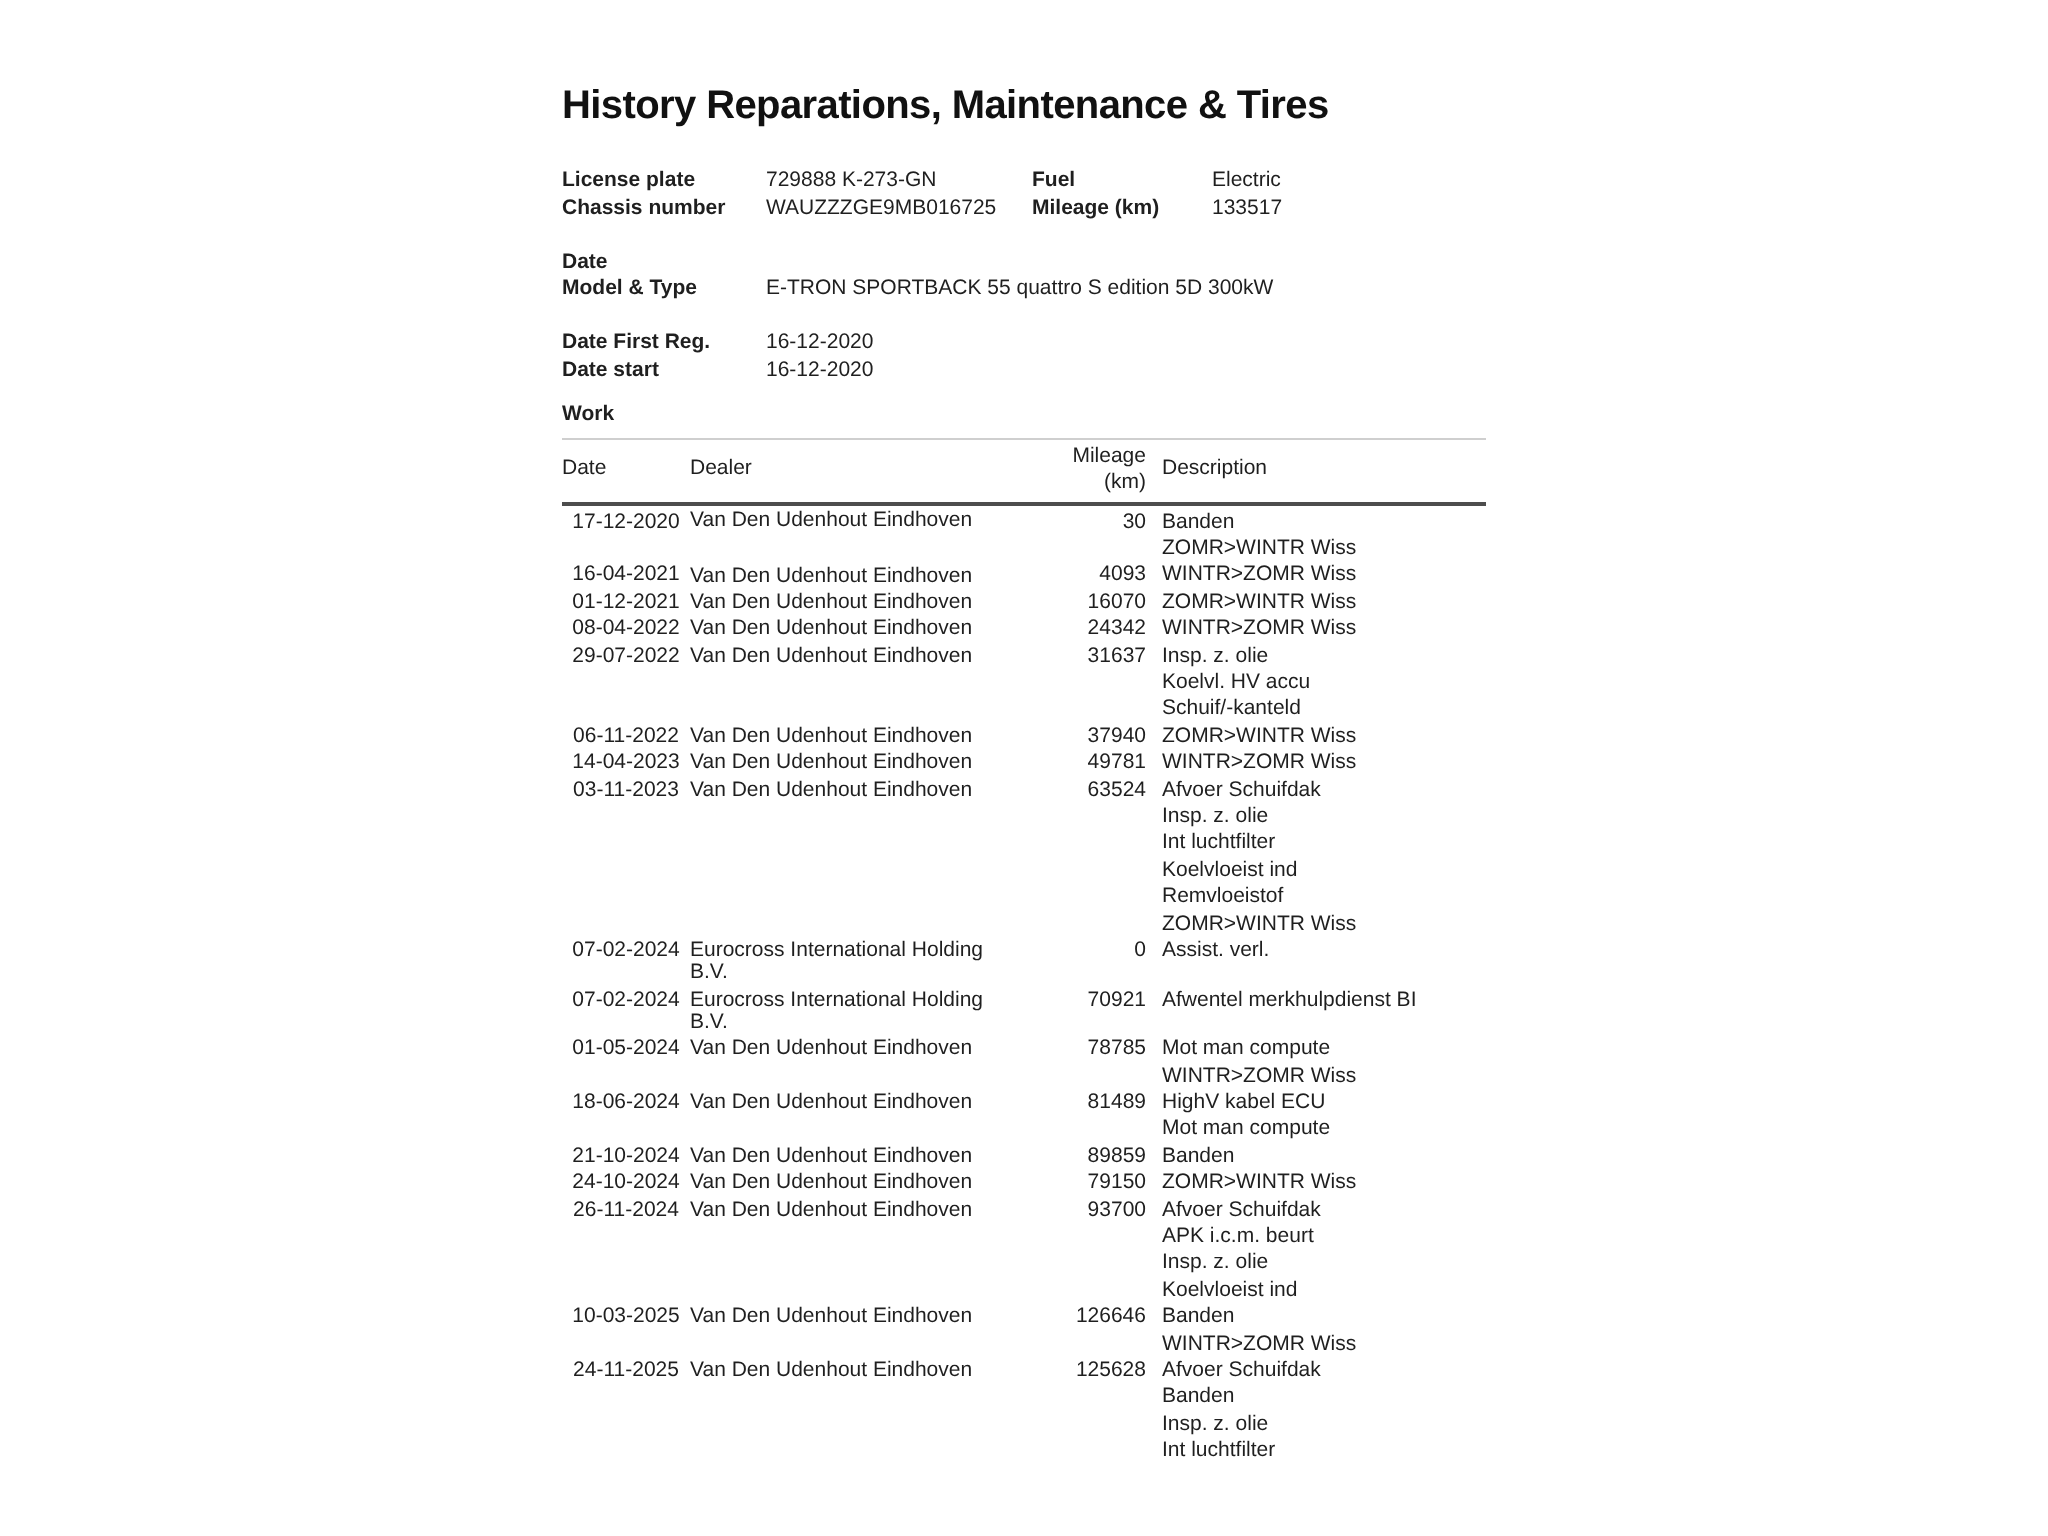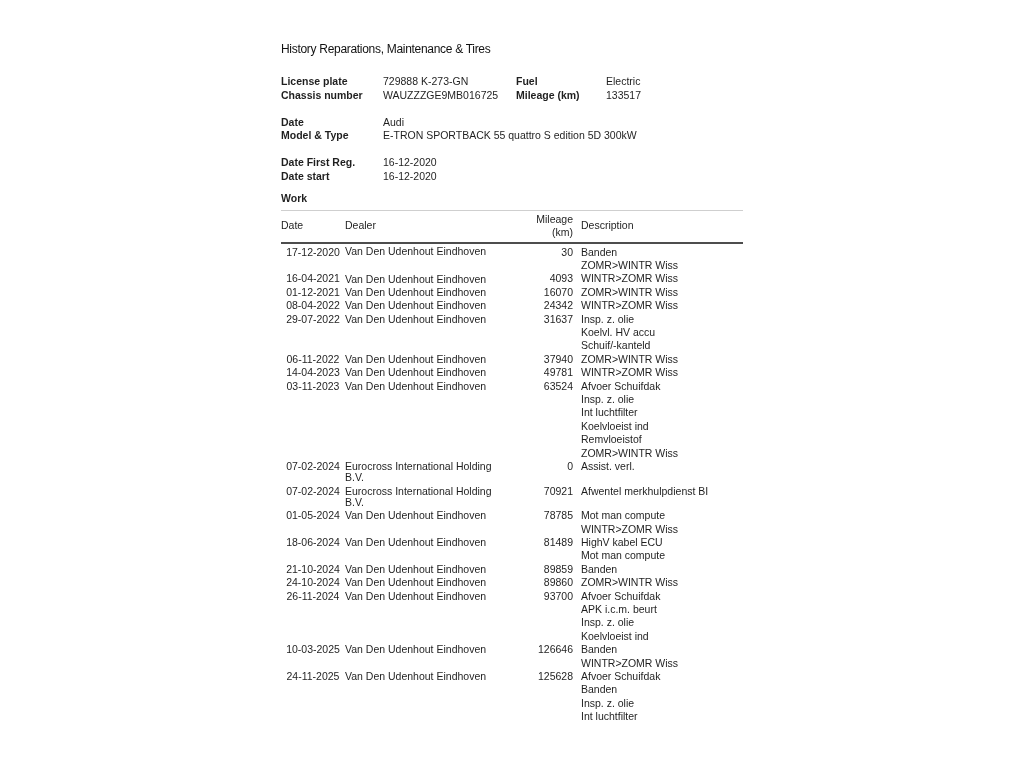--- a/index.html
+++ b/index.html
@@ -12,22 +12,22 @@
     font-family: "Liberation Sans", sans-serif;
     color: #1f1f1f;
     -webkit-font-smoothing: antialiased;
   }
   .page {
     width: 462px;
     margin: 0 auto;
     padding-top: 42px;
   }
   .title {
-    font-size: 12px;
-    font-weight: normal;
+    font-size: 20px;
+    font-weight: bold;
     letter-spacing: -0.3px;
     margin: 0 0 19px 0;
     color: #111;
   }
   .info-row {
     display: grid;
     grid-template-columns: 102px 133px 90px 1fr;
     font-size: 10.5px;
     line-height: 13.5px;
   }
@@ -96,21 +96,20 @@
       <span class="lbl">Chassis number</span>
       <span class="val">WAUZZZGE9MB016725</span>
       <span class="lbl">Mileage (km)</span>
       <span class="val">133517</span>
     </div>
 
     <div class="spacer"></div>
 
     <div class="info-row">
       <span class="lbl">Date</span>
-      <span class="val wide">Audi</span>
     </div>
     <div class="info-row">
       <span class="lbl">Model &amp; Type</span>
       <span class="val wide">E-TRON SPORTBACK 55 quattro S edition 5D 300kW</span>
     </div>
 
     <div class="spacer"></div>
 
     <div class="info-row">
       <span class="lbl">Date First Reg.</span>
@@ -252,21 +251,21 @@
           <td class="col-date">21-10-2024</td>
           <td class="col-dealer">Van Den Udenhout Eindhoven</td>
           <td class="col-mileage">89859</td>
           <td class="col-desc">
             <div>Banden</div>
           </td>
         </tr>
         <tr>
           <td class="col-date">24-10-2024</td>
           <td class="col-dealer">Van Den Udenhout Eindhoven</td>
-          <td class="col-mileage">89860</td>
+          <td class="col-mileage">79150</td>
           <td class="col-desc">
             <div>ZOMR&gt;WINTR Wiss</div>
           </td>
         </tr>
         <tr>
           <td class="col-date">26-11-2024</td>
           <td class="col-dealer">Van Den Udenhout Eindhoven</td>
           <td class="col-mileage">93700</td>
           <td class="col-desc">
             <div>Afvoer Schuifdak</div>

